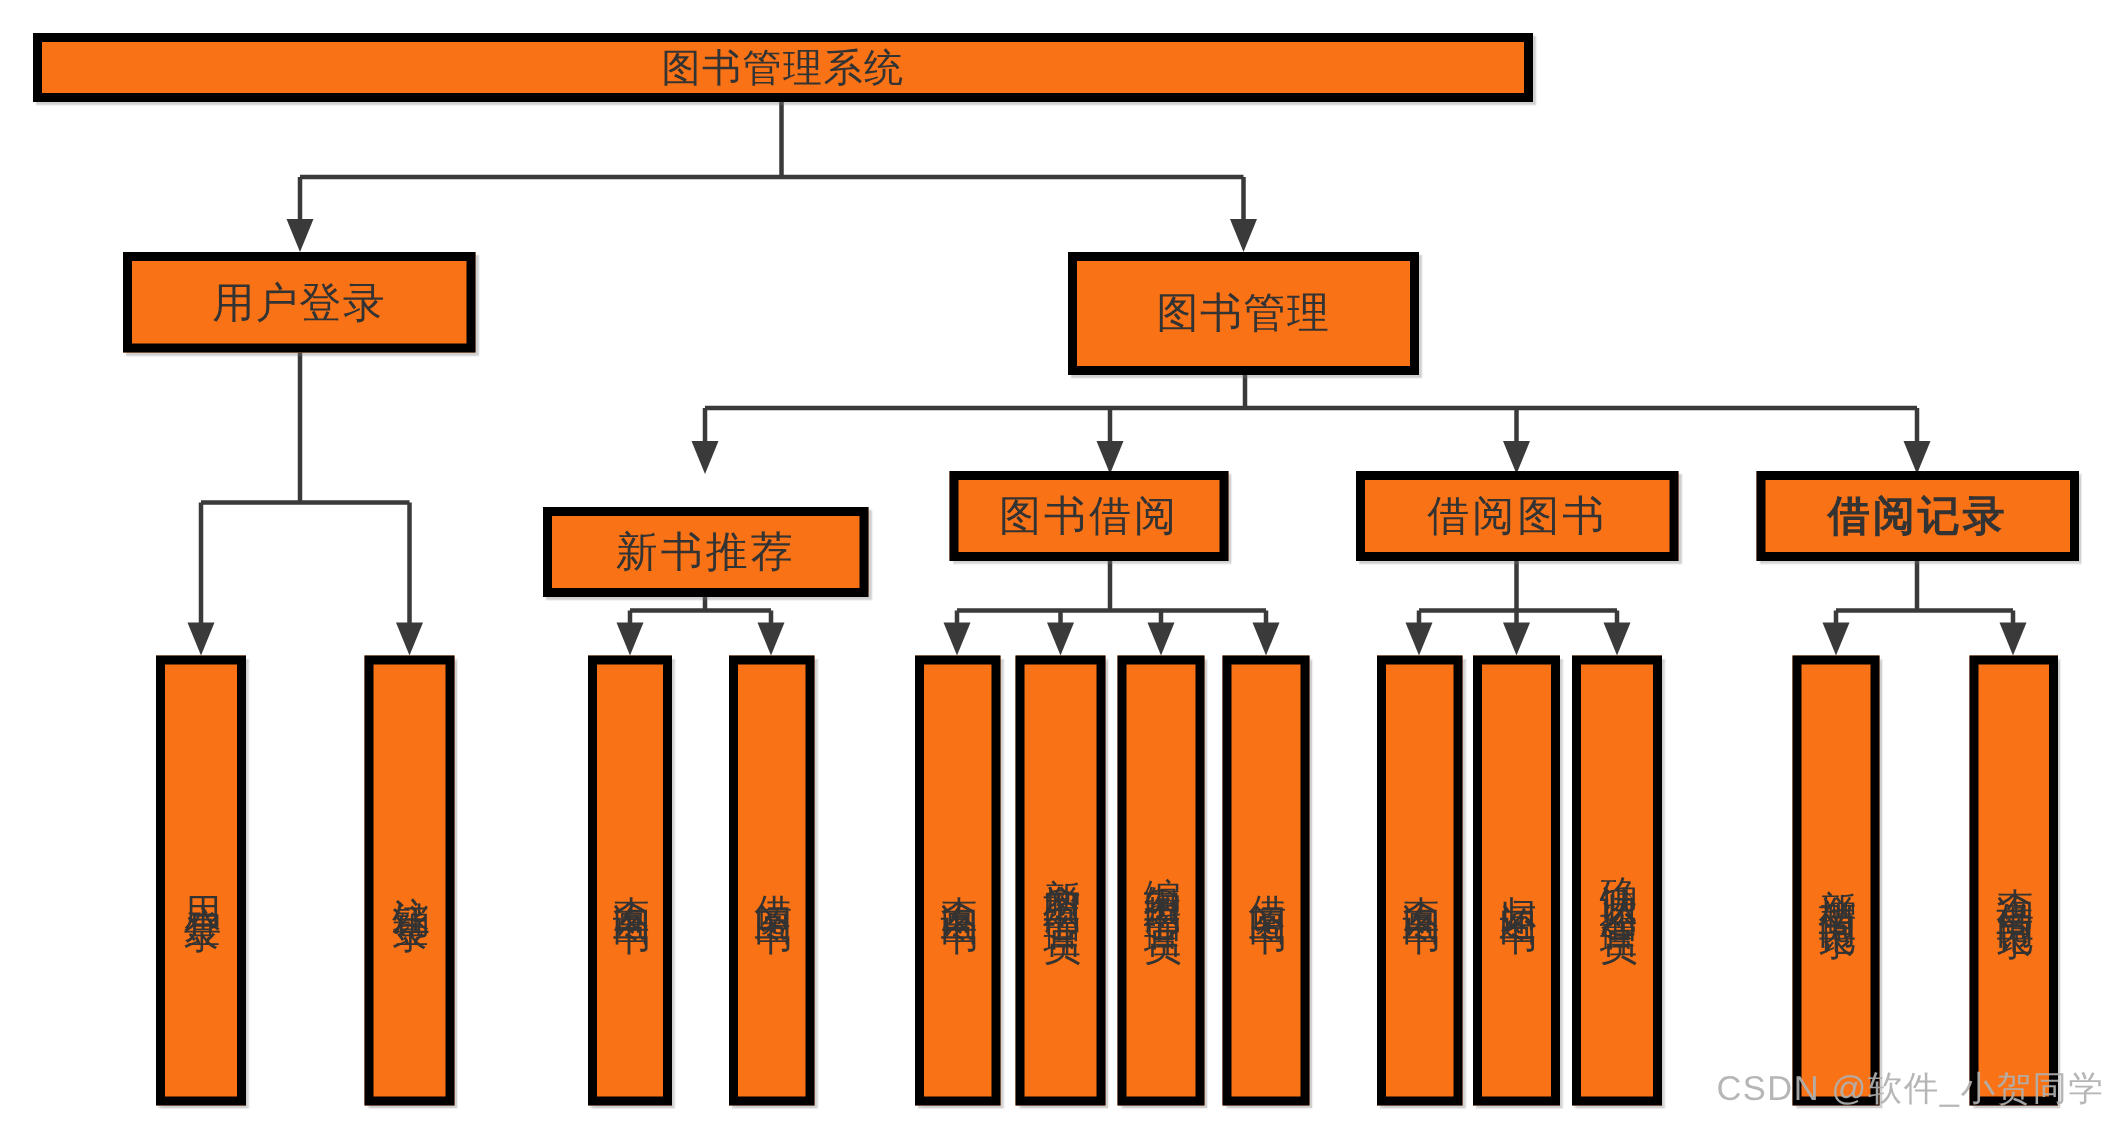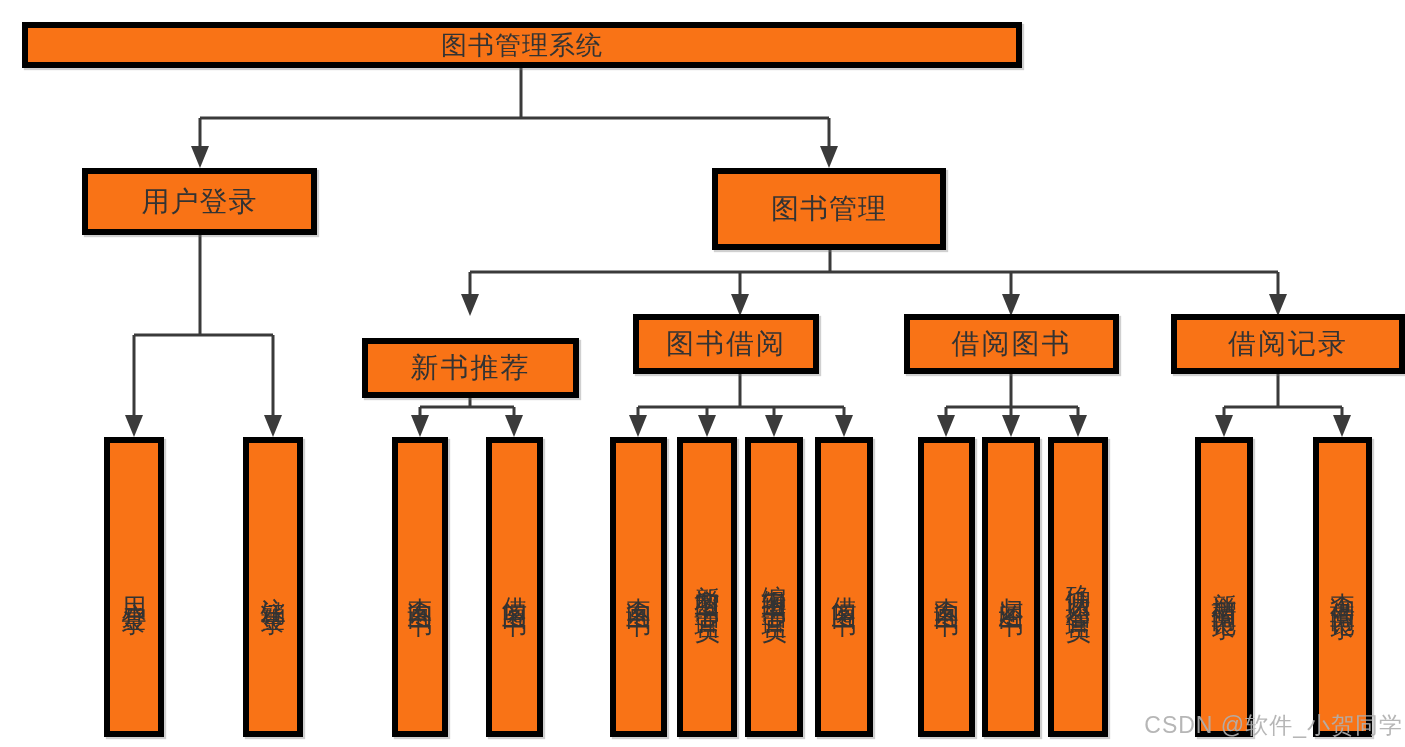--- a/index.html
+++ b/index.html
@@ -102,21 +102,21 @@
   </svg>
 
   <div class="box h-root" style="left:22px; top:22px; width:1000px; height:46px;">图书管理系统</div>
 
   <div class="box h-l2" style="left:82px; top:168px; width:235px; height:67px;">用户登录</div>
   <div class="box h-l2" style="left:712px; top:168px; width:234px; height:82px;">图书管理</div>
 
   <div class="box h-l3" style="left:362px; top:314px; width:217px; height:60px;margin-top:24px;">新书推荐</div>
   <div class="box h-l3" style="left:633px; top:314px; width:186px; height:60px;">图书借阅</div>
   <div class="box h-l3" style="left:904px; top:314px; width:215px; height:60px;">借阅图书</div>
-  <div class="box h-l3" style="left:1171px; top:314px; width:234px; height:60px;">借阅记录</div>
+  <div class="box h-l3" style="left:1171px; top:314px; width:215px; height:60px;font-weight:bold;">借阅记录</div>
 
   <div class="box v" style="left:104px; top:437px; width:60px; height:300px;">用户登录</div>
   <div class="box v" style="left:243px; top:437px; width:60px; height:300px;">注销登录</div>
 
   <div class="box v" style="left:392px; top:437px; width:56px; height:300px;">查询图书</div>
   <div class="box v" style="left:486px; top:437px; width:57px; height:300px;">借阅图书</div>
 
   <div class="box v" style="left:610px; top:437px; width:57px; height:300px;">查询图书</div>
   <div class="box v" style="left:677px; top:437px; width:60px; height:300px;">新增图书（管理员）</div>
   <div class="box v" style="left:745px; top:437px; width:58px; height:300px;">编辑图书（管理员）</div>

